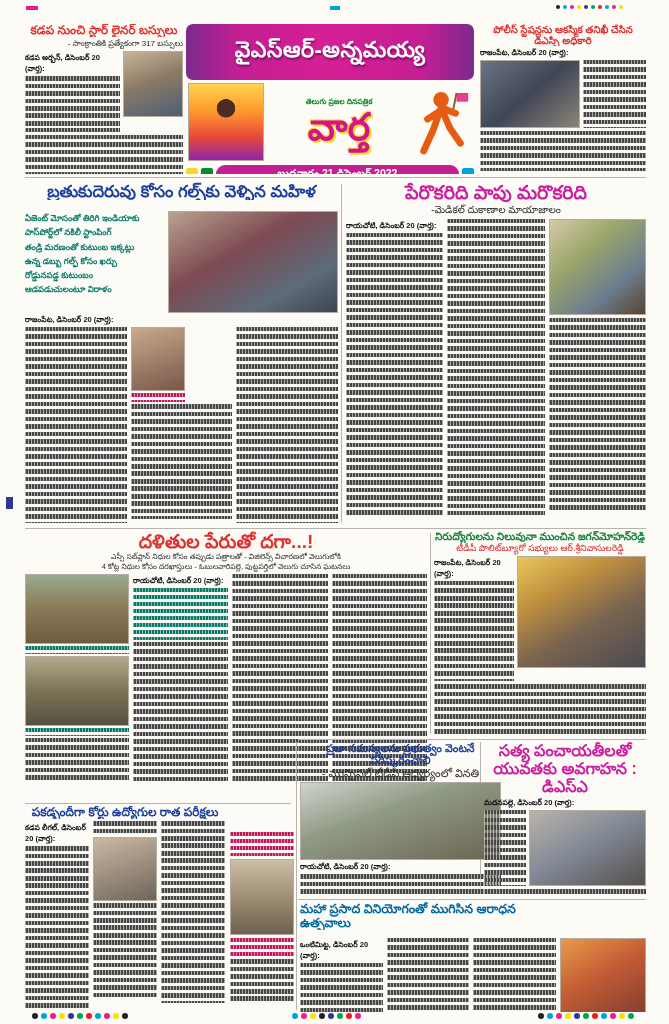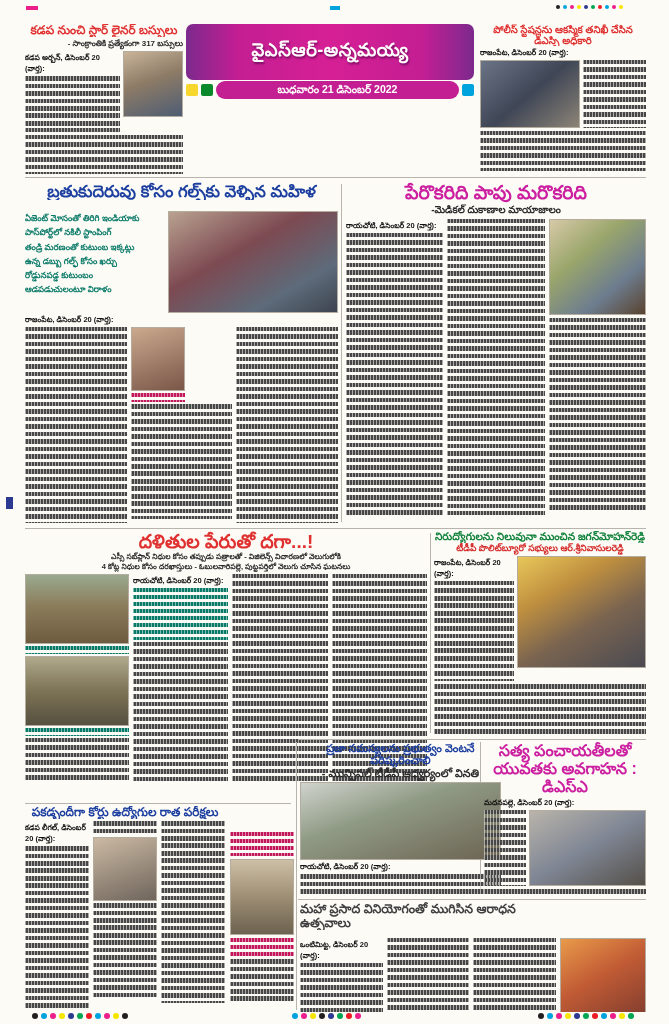--- a/index.html
+++ b/index.html
@@ -1,40 +1,40 @@
 <!DOCTYPE html>
 <html><head>
 <meta charset="utf-8">
 <style>
   *{margin:0;padding:0;box-sizing:border-box}
   body{background:#dddcd8;font-family:"Liberation Sans",sans-serif;color:#1a1a1a}
   .page{position:relative;width:669px;height:1024px;margin:0 auto;background:#fcfbf6;overflow:hidden}
   .art{position:absolute;overflow:hidden}
   .hl{font-weight:700;text-align:center;line-height:1.12;overflow:hidden}
-  .sub{font-weight:700;color:#2b2b2b;text-align:center;line-height:1.25}
+  .sub{font-weight:400;color:#2b2b2b;text-align:center;line-height:1.25}
   .dl{font-size:7.5px;font-weight:700;color:#111;margin:2px 0 1px}
   
   .ft{background-image:
       repeating-linear-gradient(90deg,rgba(252,251,246,.55) 0 1px,rgba(252,251,246,0) 1px 3px),
       repeating-linear-gradient(180deg,#474747 0 4.5px,rgba(0,0,0,0) 4.5px 7.5px)}
   .ft.t{background-image:
       repeating-linear-gradient(90deg,rgba(252,251,246,.5) 0 1px,rgba(252,251,246,0) 1px 3px),
       repeating-linear-gradient(180deg,#0a7a68 0 4px,rgba(0,0,0,0) 4px 7px)}
   .ft.r{background-image:
       repeating-linear-gradient(90deg,rgba(252,251,246,.5) 0 1px,rgba(252,251,246,0) 1px 3px),
       repeating-linear-gradient(180deg,#c2185b 0 4px,rgba(0,0,0,0) 4px 7px)}
   .ph{border:1px solid #b4ac9e;flex:none}
   .cols{display:flex;gap:4px}
   .cols>div{flex:1}
   .rule{position:absolute;background:#b7b4ae}
   
   #masthead{left:186px;top:24px;width:288px;height:150px}
   .mh-banner{height:56px;border-radius:7px;display:flex;align-items:center;justify-content:center;
       background:linear-gradient(90deg,#7c2a8d 0%,#c41e93 18%,#d61f95 50%,#c41e93 82%,#7c2a8d 100%);
-      color:#fff;font-size:18px;font-weight:800;text-shadow:1px 2px 2px rgba(60,0,60,.55);letter-spacing:.5px}
+      color:#fff;font-size:22px;font-weight:800;text-shadow:1px 2px 2px rgba(60,0,60,.55);letter-spacing:.5px}
   .mh-mid{height:84px;display:flex;align-items:center;gap:4px;padding:3px 2px}
   .mh-center{flex:1;text-align:center}
   .mh-tag{font-size:7.5px;font-weight:700;color:#0a8a2a}
   .mh-logo{font-size:38px;font-weight:800;color:#d4148c;line-height:1.05;
       text-shadow:2px 2px 0 #f7d72b,-1px -1px 0 #f7d72b}
   .mh-strip{display:flex;align-items:center;gap:3px;height:20px}
   .mh-date{flex:1;height:18px;border-radius:9px;background:#c41e93;color:#fff;
       display:flex;align-items:center;justify-content:center;font-size:10.5px;font-weight:700}
   .sq{width:12px;height:12px;border-radius:2px;flex:none}
   #ph-deity{width:76px;height:78px;background:
@@ -61,21 +61,21 @@
   #medical .hl{color:#cc1fa0;font-size:19px}
   #medical .sub{font-size:10px;margin:1px 0 2px}
   #dalith .hl{color:#e03131;font-size:19px}
   #dalith .sub{font-size:7.5px}
   #jagan .hl{color:#11823b;font-size:10.5px}
   #jagan .sub{color:#d42a2a;font-size:9px}
   #court .hl{color:#1c3fa0;font-size:12px}
   #praja .hl{color:#1c3fa0;font-size:11px}
   #praja .sub{font-size:11px}
   #dsa .hl{color:#cc1fa0;font-size:16px}
-  #maha .hl{color:#404040;font-size:12.5px;text-align:left}
+  #maha .hl{color:#0369a1;font-size:12.5px;text-align:left}
   
   .blist{list-style:none;font-size:8.5px;font-weight:700;color:#0a7a68;line-height:1.65}
   
   #ph-bus{width:60px;height:66px;background:linear-gradient(160deg,#c9b49a 0%,#8d7b66 45%,#4e5d74 100%)}
   #ph-police{width:100px;height:68px;background:linear-gradient(140deg,#6b7486 0%,#3f4656 50%,#8c8477 100%)}
   #ph-gulf{height:102px;background:linear-gradient(150deg,#b9a290 0%,#7d4a52 40%,#5d6b7a 75%,#3e4450 100%)}
   #ph-gulf-inset{width:54px;height:64px;background:linear-gradient(160deg,#caa98e,#7a5648)}
   #ph-medical{height:96px;background:linear-gradient(140deg,#d7c9a8 0%,#9aa66b 35%,#6d7d8f 70%,#59432f 100%)}
   #ph-flood1{height:70px;background:linear-gradient(180deg,#9aa98f 0%,#8b7d5c 45%,#6e5b3f 100%)}
   #ph-flood2{height:70px;background:linear-gradient(180deg,#b0a98c 0%,#7d7355 50%,#565040 100%)}
@@ -109,20 +109,35 @@
       <span class="d sm c6"></span>
       <span class="d sm c7"></span>
       <span class="d sm c2"></span>
       <span class="d sm c3"></span>
       <span class="d sm c4"></span>
   </div>
   <div class="edge-mark" style="left:6px;top:497px;width:7px;height:12px"></div>
 
   <header class="art" id="masthead">
     <div class="mh-banner">వైఎస్ఆర్-అన్నమయ్య</div>
+    <div class="mh-mid">
+      <div class="ph" id="ph-deity"></div>
+      <div class="mh-center">
+        <div class="mh-tag">తెలుగు ప్రజల దినపత్రిక</div>
+        <div class="mh-logo">వార్త</div>
+      </div>
+      <div class="runner">
+        <svg viewBox="0 0 60 72" width="58" height="72">
+          <rect x="44" y="6" width="12" height="9" fill="#e83e8c"></rect>
+          <line x1="44" y1="6" x2="40" y2="26" stroke="#8a5a2a" stroke-width="2"></line>
+          <circle cx="28" cy="13" r="8" fill="#e65c12"></circle>
+          <path d="M28 21 L20 44 L10 66 M28 21 L37 42 L48 58 M28 21 L43 27 M28 24 L14 33" stroke="#e65c12" stroke-width="7" fill="none" stroke-linecap="round"></path>
+        </svg>
+      </div>
+    </div>
     <div class="mh-strip">
       <span class="sq" style="background:#f7d72b"></span>
       <span class="sq" style="background:#0a8a2a"></span>
       <div class="mh-date">బుధవారం 21 డిసెంబర్ 2022</div>
       <span class="sq" style="background:#00a3dd"></span>
     </div>
   </header>
 
   <section class="art" id="bus">
     <div class="hl">కడప నుంచి స్టార్ లైనర్ బస్సులు</div>

